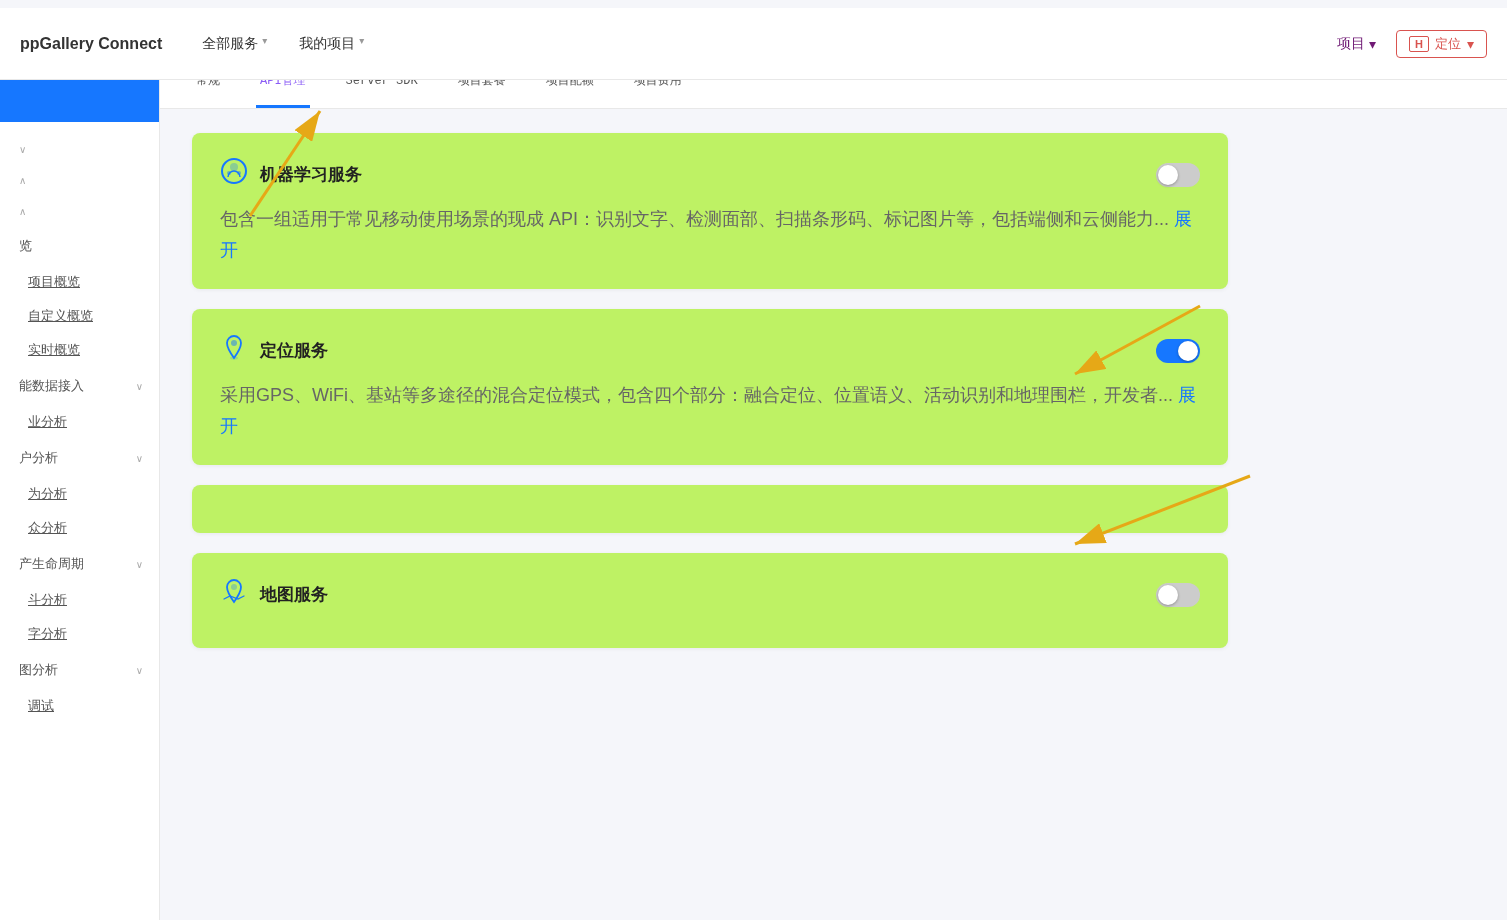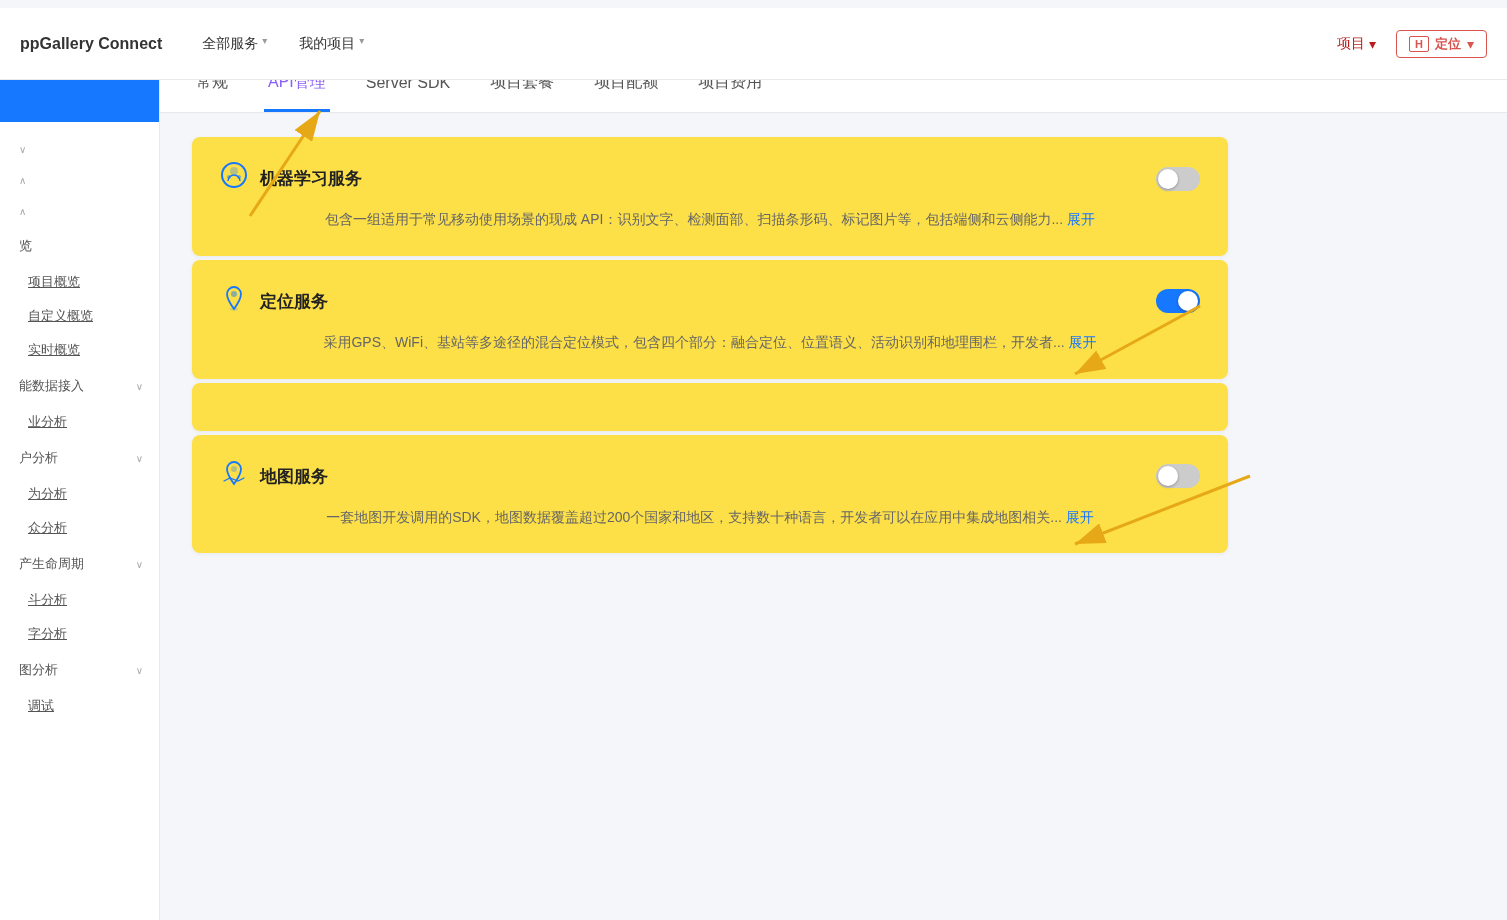--- a/index.html
+++ b/index.html
@@ -14,27 +14,27 @@
     .top-nav .logo {
       font-size: 16px; font-weight: bold; color: #333; margin-right: 40px; white-space: nowrap;
     }
     .top-nav .nav-items { display: flex; gap: 32px; align-items: center; flex: 1; }
     .top-nav .nav-item {
       display: flex; align-items: flex-start; gap: 4px; cursor: pointer; color: #333; font-size: 14px;
     }
     .top-nav .nav-item .chevron { font-size: 10px; color: #999; }
     .top-nav .right-actions { display: flex; align-items: center; gap: 20px; margin-left: auto; }
     .top-nav .project-btn {
-      display: flex; align-items: center; gap: 4px; cursor: pointer; color: #b91c1c;
+      display: flex; align-items: center; gap: 4px; cursor: pointer; color: #701a75;
     }
     .top-nav .location-btn {
       display: flex; align-items: center; gap: 6px; cursor: pointer;
       border: 1px solid #d9534f; border-radius: 4px; padding: 4px 12px; color: #d9534f;
     }
-    .top-nav .location-label { font-size: 13px; font-weight: 700; }
+    .top-nav .location-label { font-size: 13px; font-weight: 400; }
 
     
     .layout { display: flex; margin-top: 56px; min-height: calc(100vh - 56px); }
 
     
     .sidebar {
       width: 160px; background: #fff; border-right: 1px solid #e8e8e8;
       padding-top: 10px; flex-shrink: 0; overflow-y: auto;
     }
     .sidebar-item {
@@ -49,40 +49,40 @@
 
     
     .main-content { flex: 1; background: #f5f6fa; overflow: auto; }
 
     
     .tab-bar {
       display: flex; align-items: center; background: #fff;
       border-bottom: 1px solid #e8e8e8; padding: 0 32px; gap: 32px;
     }
     .tab-item {
-      padding: 16px 4px; cursor: pointer; font-size: 16px; color: #555;
-      border-bottom: 3px solid transparent; white-space: nowrap;
+      padding: 16px 4px; cursor: pointer; font-size: 12px; color: #555;
+      border-bottom: 3px solid transparent; white-space: nowrap; font-family: Liberation Mono, monospace;
     }
     .tab-item.active { color: #8b5cf6; border-bottom-color: #1677ff; font-weight: 500; }
 
     
     .content-area { padding: 24px 32px; max-width: 1100px; }
 
     
     .service-card {
-      background: #fde047; border-radius: 8px; margin-bottom: 4px;
+      background: #bef264; border-radius: 8px; margin-bottom: 20px;
       padding: 24px 28px; box-shadow: 0 1px 4px rgba(0,0,0,0.06);
     }
     .service-header {
       display: flex; align-items: center; justify-content: space-between; margin-bottom: 12px;
     }
     .service-title-row { display: flex; align-items: center; gap: 12px; }
     .service-icon { font-size: 28px; color: #1677ff; }
     .service-title { font-size: 17px; font-weight: 600; color: #222; }
-    .service-desc { font-size: 14px; color: #666; line-height: 1.7; text-align: center; }
+    .service-desc { font-size: 18px; color: #666; line-height: 1.7; }
     .service-desc .expand-link { color: #1677ff; cursor: pointer; }
 
     
     .toggle-switch {
       position: relative; width: 44px; height: 24px; cursor: pointer; flex-shrink: 0;
     }
     .toggle-track {
       position: absolute; top: 0; left: 0; right: 0; bottom: 0;
       border-radius: 12px; transition: background 0.2s;
     }
@@ -266,24 +266,20 @@
                 <path d="M4 22l6-3 8 3 6-3" stroke="#1677ff" stroke-width="1.2" stroke-linecap="round"></path>
               </svg>
             </span>
             <span class="service-title">地图服务</span>
           </div>
           <div class="toggle-switch">
             <div class="toggle-track off"></div>
             <div class="toggle-thumb off"></div>
           </div>
         </div>
-        <div class="service-desc">
-          <span>一套地图开发调用的SDK，地图数据覆盖超过200个国家和地区，支持数十种语言，开发者可以在应用中集成地图相关...</span>
-          <span class="expand-link">展开</span>
-        </div>
       </div>
 
     </div>
   </div>
 </div>
 
 <svg style="position:fixed; top:56px; left:0; width:100%; height:calc(100vh - 56px); pointer-events:none; z-index:200;">
 
   <defs>
     <marker id="arrowhead" markerWidth="10" markerHeight="7" refX="10" refY="3.5" orient="auto">

